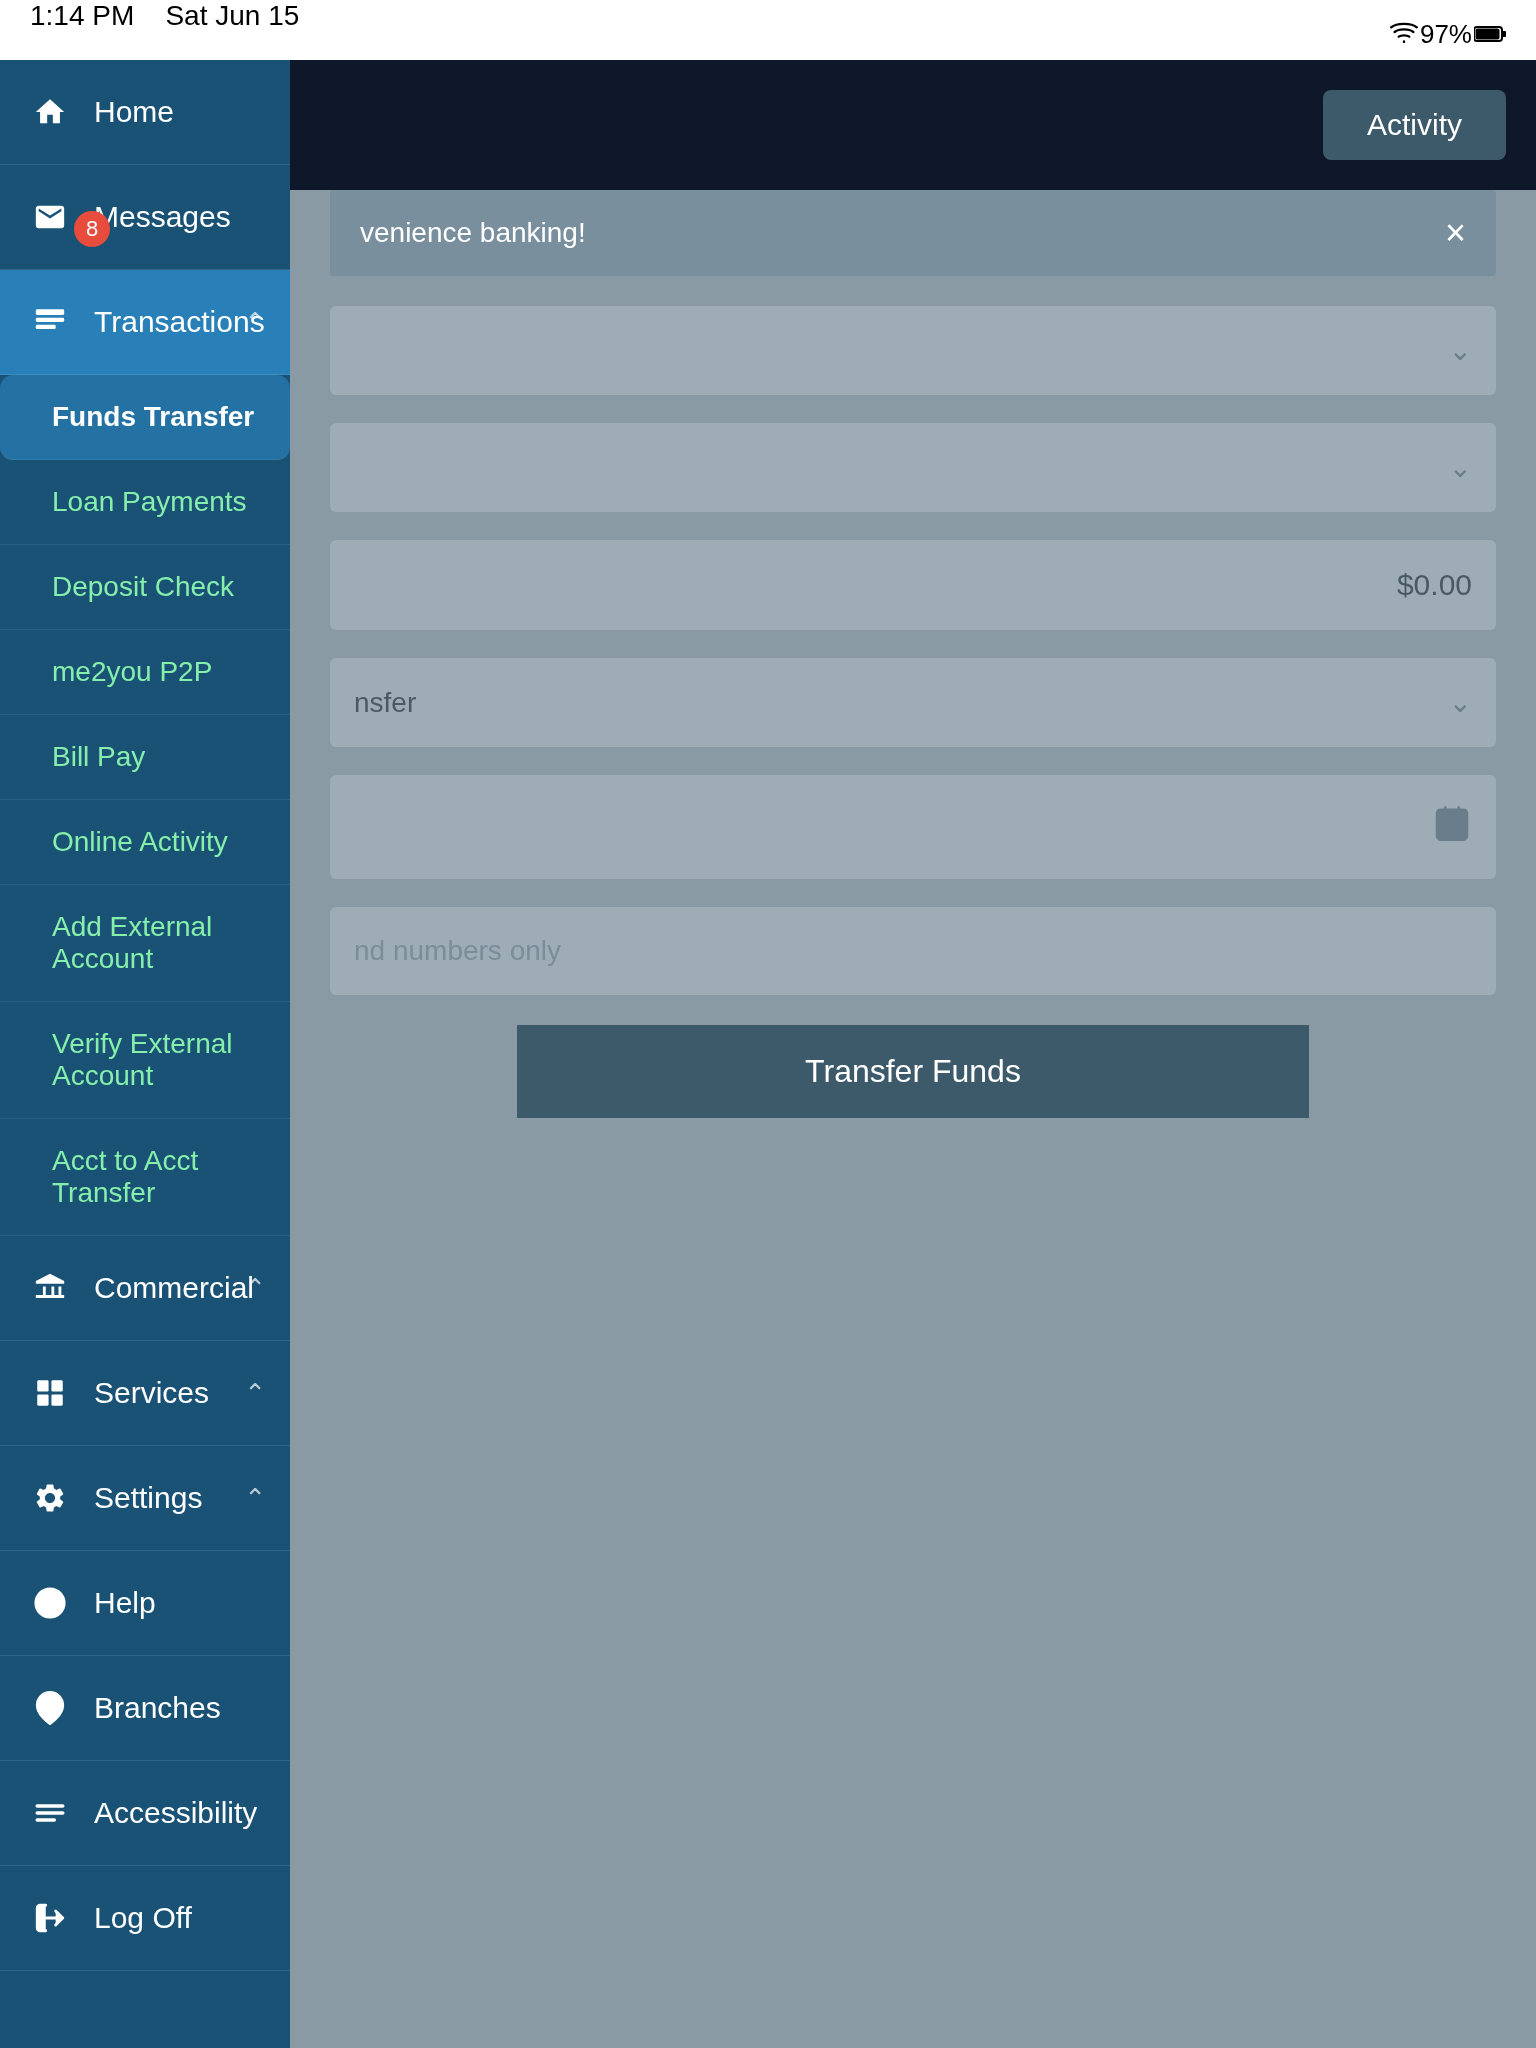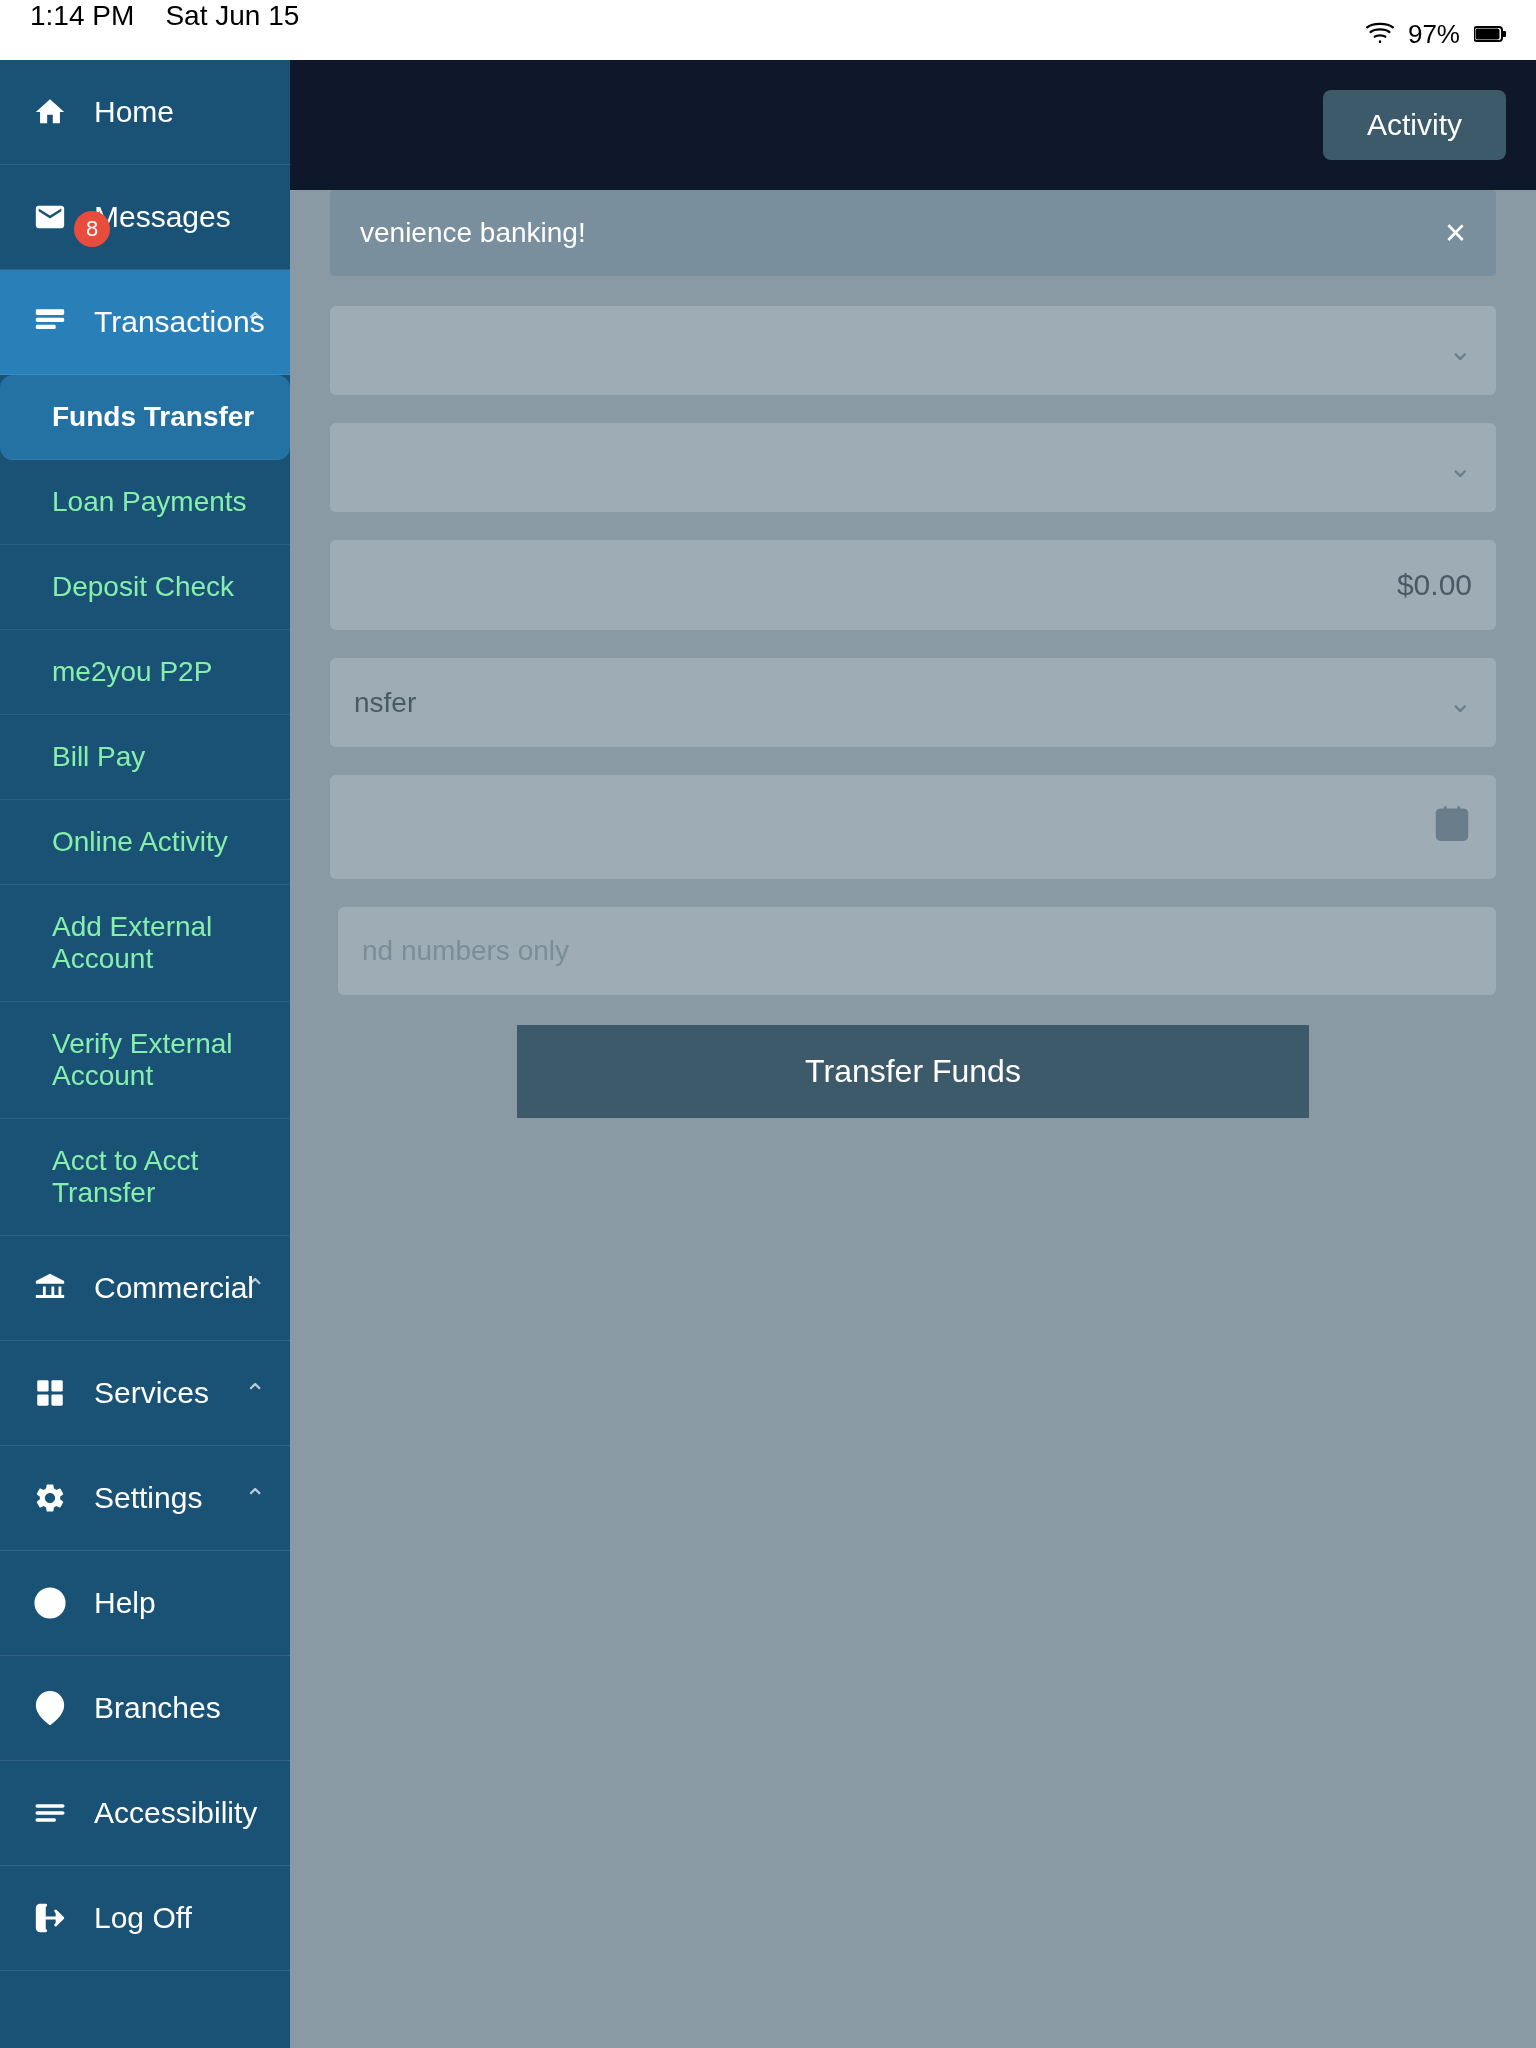--- a/index.html
+++ b/index.html
@@ -22,21 +22,21 @@
       justify-content: space-between;
       padding: 0 30px;
       z-index: 1000;
       font-size: 28px;
       font-weight: 500;
       color: #000;
     }
     .status-right {
       display: flex;
       align-items: center;
-      gap: 14px;
+      gap: 2px;
       font-size: 26px;
       margin-top: 8px;
     }
 
     
     .app-container {
       position: absolute;
       top: 60px;
       left: 0;
       right: 0;
@@ -205,21 +205,20 @@
     .calendar-icon {
       font-size: 32px;
       color: #6a7d8a;
     }
     .memo-field {
       background: #9eacb5;
       border-radius: 6px;
       padding: 28px 24px;
       font-size: 28px;
       color: #7a8d98;
-      margin-left: 8px;
     }
     .transfer-btn {
       background: #3d5a6b;
       color: #fff;
       border: none;
       border-radius: 0;
       padding: 28px;
       font-size: 32px;
       width: 68%;
       margin: 30px auto;

